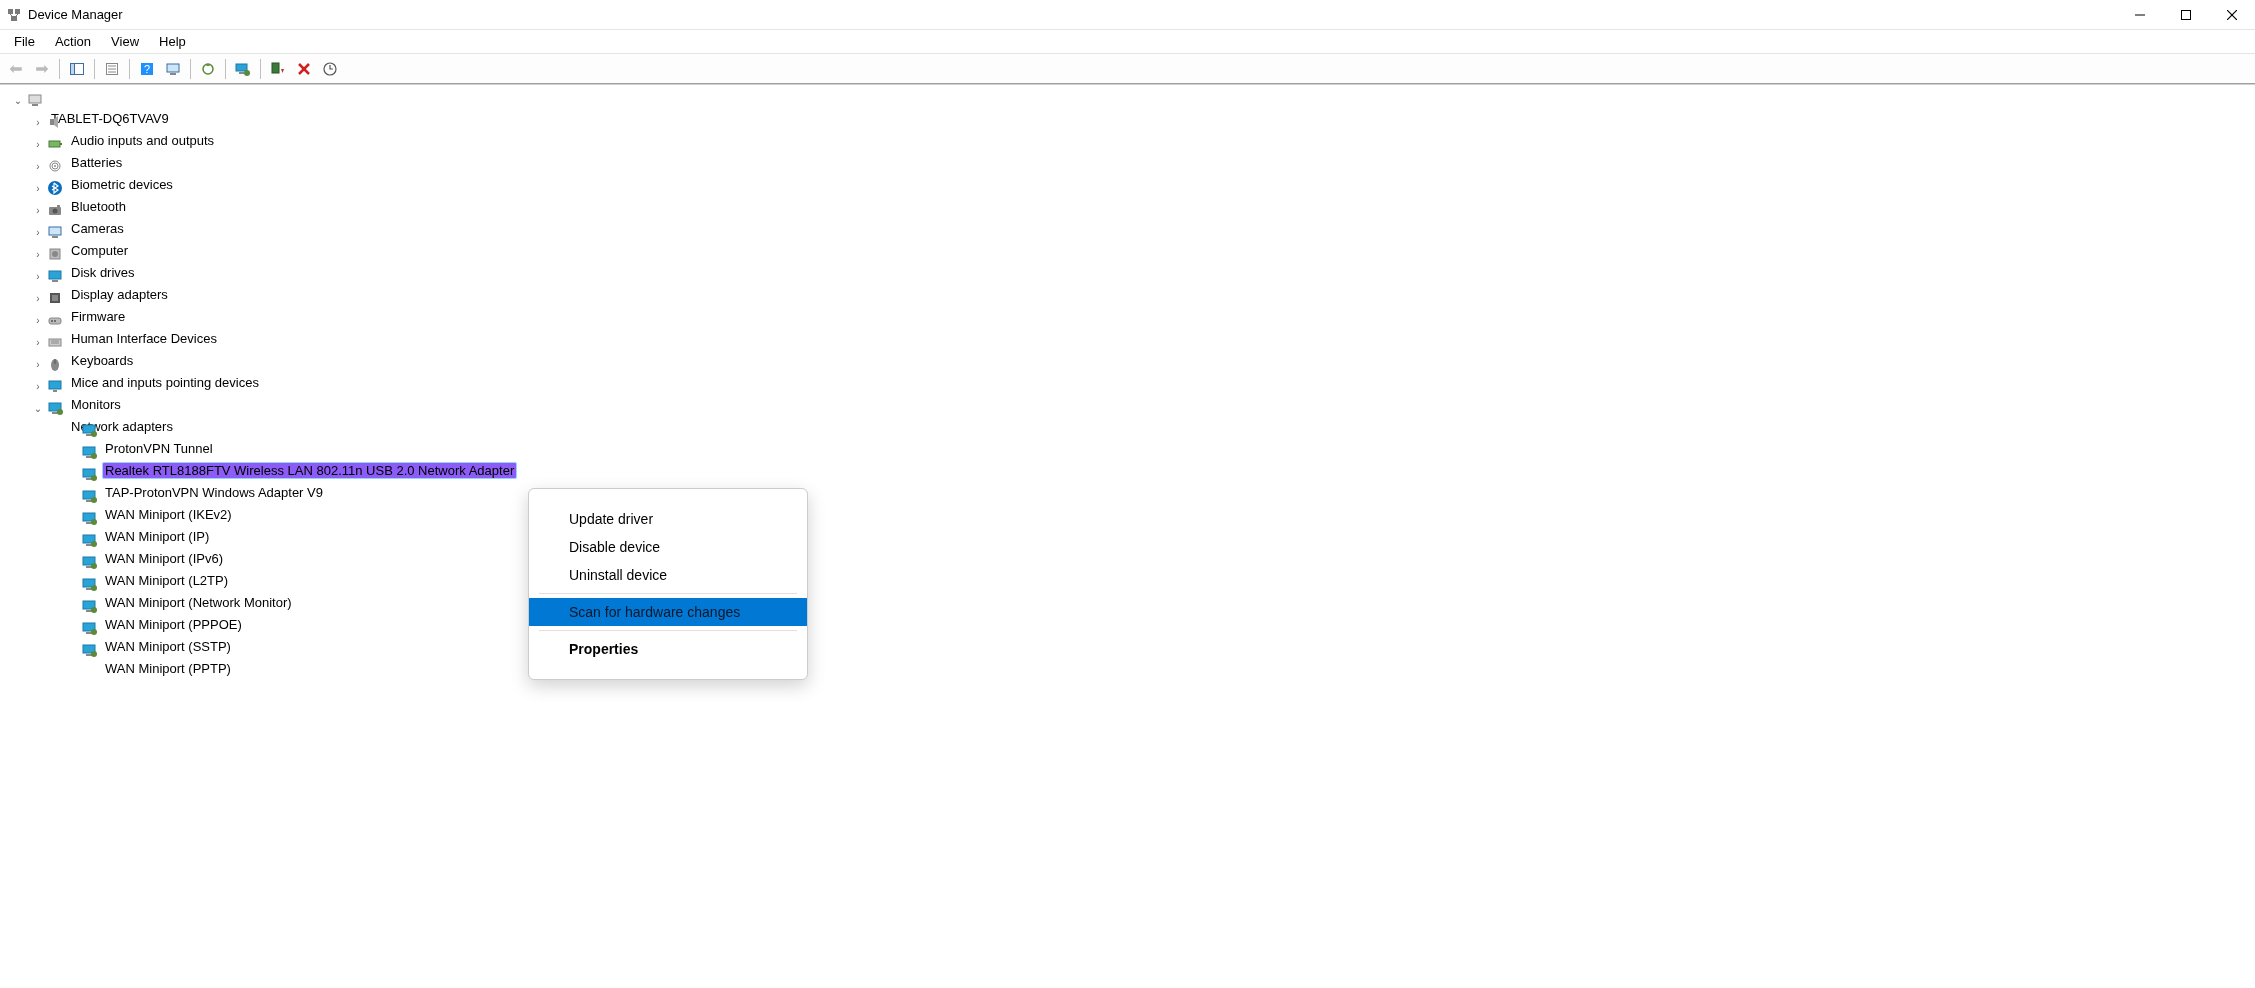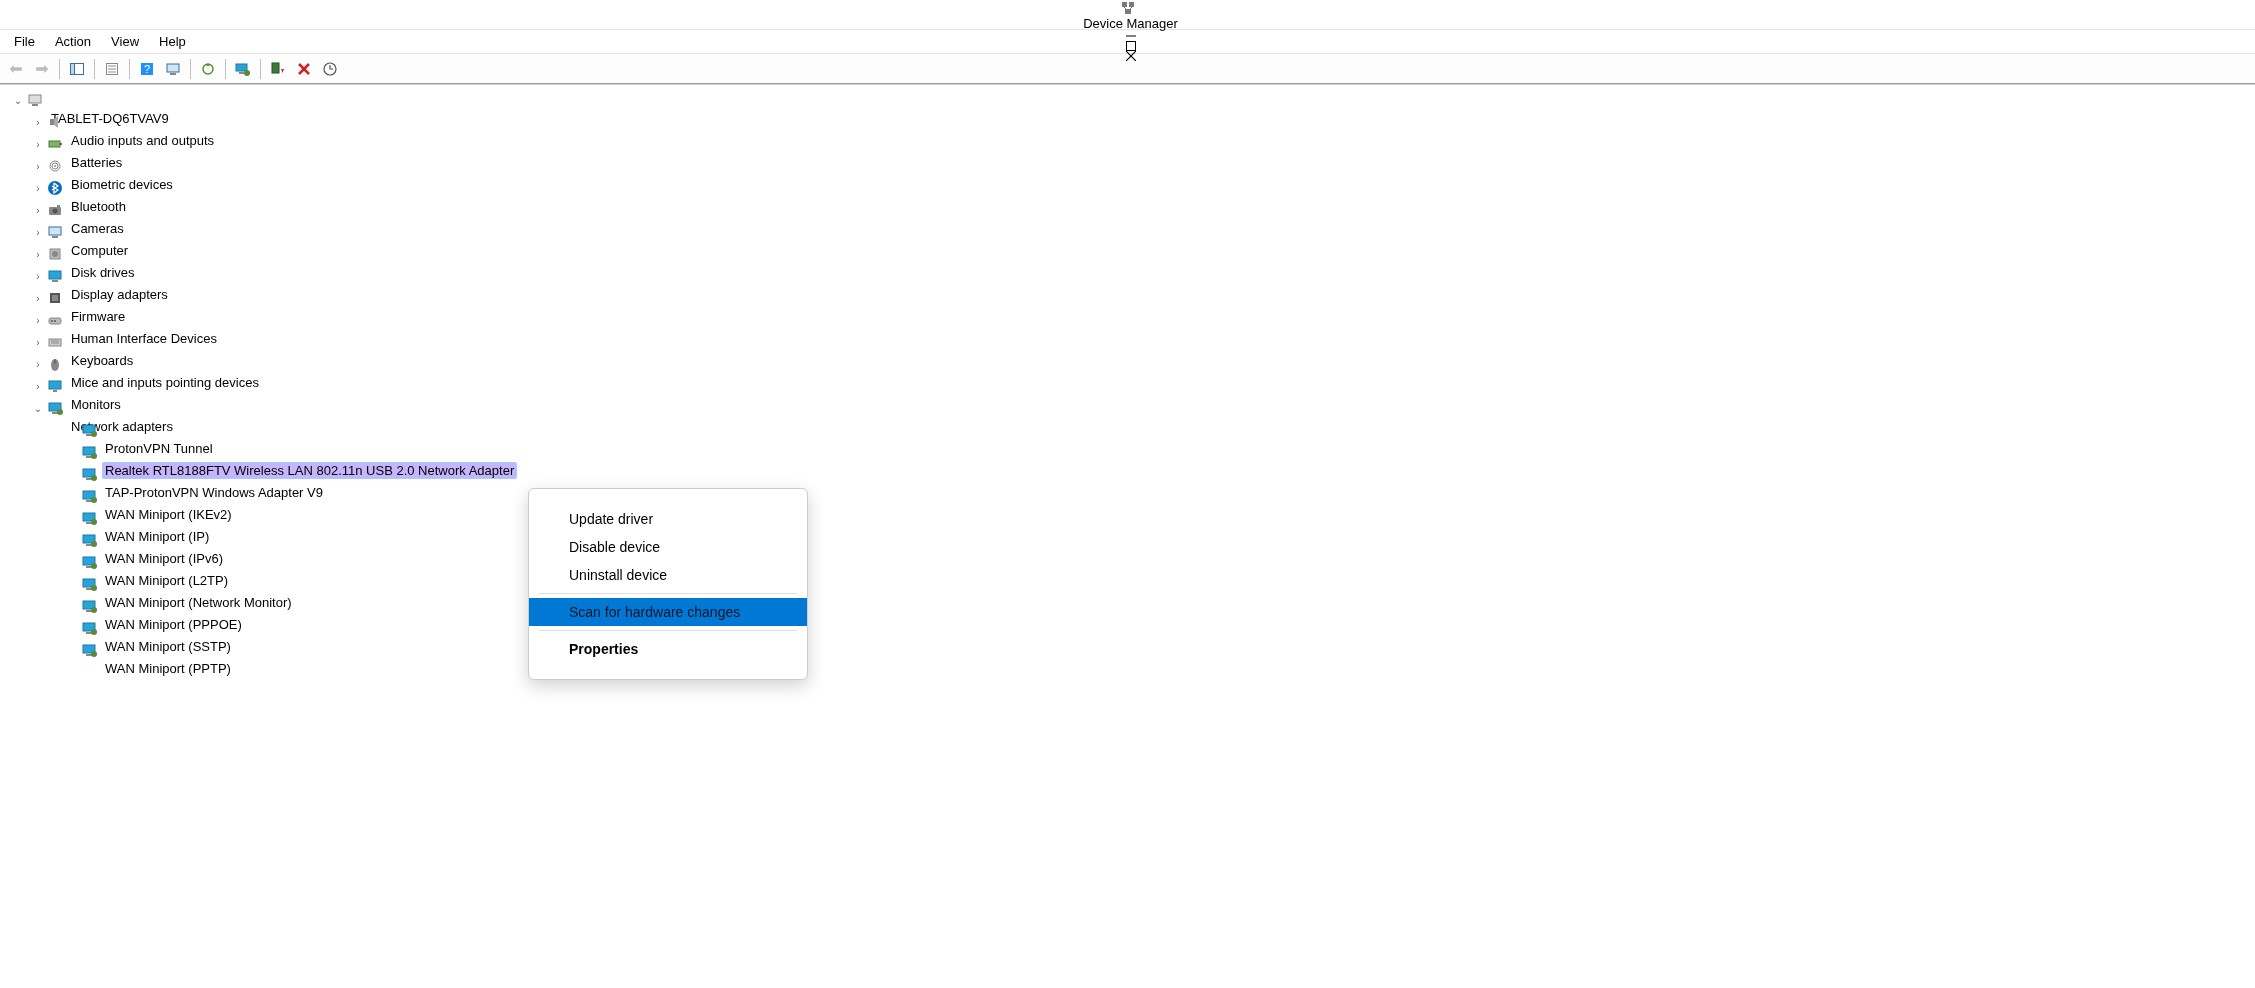--- a/index.html
+++ b/index.html
@@ -13,21 +13,20 @@
     width: 2255px;
     height: 988px;
   }
   
   .titlebar {
     display: flex;
     align-items: center;
     height: 30px;
     padding: 0 0 0 6px;
     border-bottom: 1px solid #e5e5e5;
-    flex-direction: column;
   }
   .titlebar .app-icon { width: 16px; height: 16px; margin-right: 6px; display:inline-flex; align-items:center; justify-content:center;}
   .titlebar .title { font-size: 13px; }
   .titlebar .spacer { flex: 1; }
   .winbtn {
     width: 46px; height: 30px;
     display: inline-flex; align-items: center; justify-content: center;
     font-size: 14px;
   }
 
@@ -82,21 +81,21 @@
     display:inline-flex; align-items:center; justify-content:center;
     color:#666; font-size:10px;
     cursor:pointer;
   }
   .expander.empty { color:transparent; }
   .ticon {
     width:18px; height:18px; margin-right:4px;
     display:inline-flex; align-items:center; justify-content:center;
   }
   .label { padding: 1px 3px; margin-top: 36px; }
-  .label.selected { background:#c4b5fd; border:1px solid #99d1ff; padding:0 2px; border-radius:2px;}
+  .label.selected { background:#8b5cf6; border:1px solid #99d1ff; padding:0 2px; border-radius:2px;}
   .indent0 { padding-left: 6px; }
   .indent1 { padding-left: 26px; }
   .indent2 { padding-left: 60px; }
 
   
   .ctxmenu {
     position: absolute;
     left: 528px;
     top: 488px;
     width: 280px;

